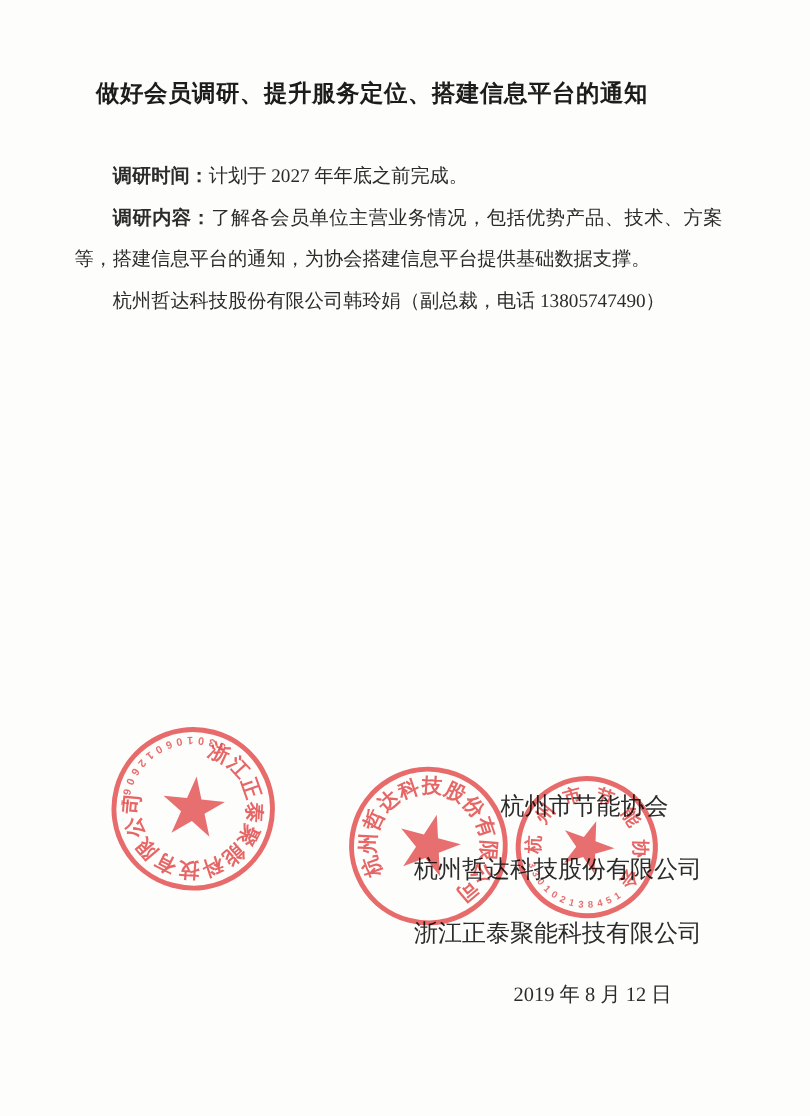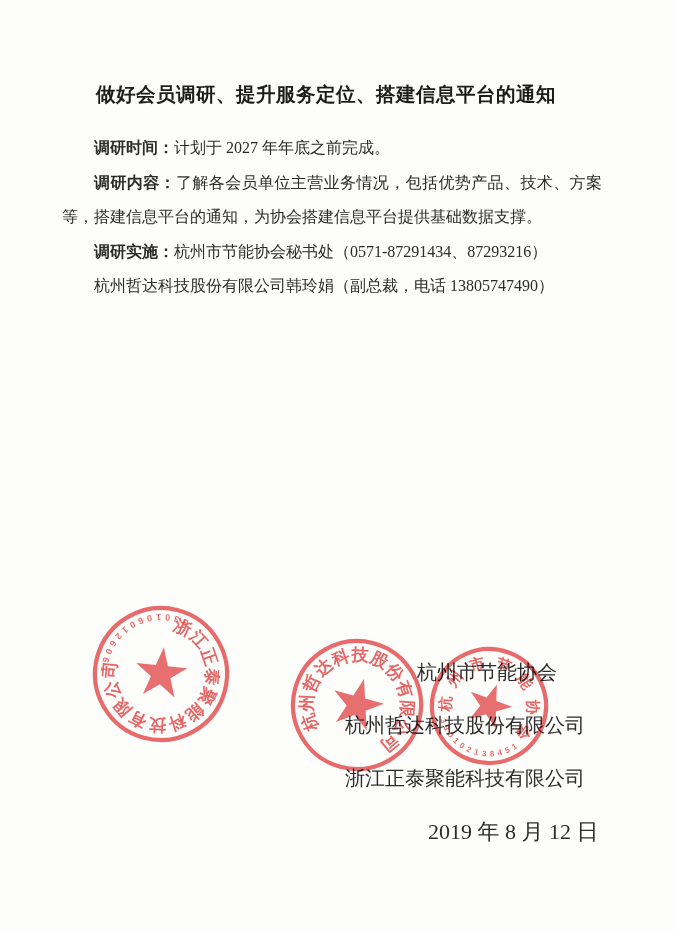--- a/index.html
+++ b/index.html
@@ -2,21 +2,21 @@
 <html><head>
 <meta charset="utf-8">
 <style>
   html,body { margin:0; padding:0; background:#ffffff; }
   .page {
     position:relative; width:675px; height:930px;
     background:#fdfdfc; overflow:hidden;
     font-family:"Liberation Serif", serif;
   }
   .title {
-    position:absolute; left:62px; top:60px; width:496px; margin:16px;
+    position:absolute; left:62px; top:60px; width:496px; margin:0;
     text-align:center;
     font-family:"Liberation Sans", sans-serif;
     font-weight:bold; font-size:19.5px; line-height:36px;
     color:#1c1c1c; letter-spacing:0.5px;
     white-space:nowrap;
   }
   .body-text {
     position:absolute; left:62px; top:131px; width:540px;
     font-size:16px; line-height:34.5px; color:#2b2b2b;
     text-align:justify;
@@ -25,21 +25,21 @@
   .body-text .lbl { font-weight:bold; }
   .sig {
     position:absolute; font-size:20px; line-height:24px;
     color:#2b2b2b; white-space:nowrap;
   }
   #sig0 { left:417px; top:660px; }
   #sig1 { left:345px; top:713px; }
   #sig2 { left:345px; top:766px; }
   .date-line {
     position:absolute; left:428px; top:817px;
-    font-size:22px; color:#2b2b2b; white-space:nowrap;
+    font-size:17px; color:#2b2b2b; white-space:nowrap;
   }
   .stamp {
     position:absolute;
     mix-blend-mode:multiply;
     opacity:0.92;
     pointer-events:none;
   }
   .stamp text {
     font-family:"Liberation Sans", sans-serif;
     font-weight:bold;
@@ -48,21 +48,20 @@
 </head>
 <body>
 
 <div class="page">
 
   <h1 class="title">做好会员调研、提升服务定位、搭建信息平台的通知</h1>
 
   <div class="body-text">
     <p><b class="lbl">调研时间：</b><span>计划于 2027 年年底之前完成。</span></p>
     <p><b class="lbl">调研内容：</b><span>了解各会员单位主营业务情况，包括优势产品、技术、方案等，搭建信息平台的通知，为协会搭建信息平台提供基础数据支撑。</span></p>
-    <p><b class="lbl">调研实施：</b><span>杭州市节能协会秘书处（0571-87291434、87293216）</span></p>
     <p>杭州哲达科技股份有限公司韩玲娟（副总裁，电话 13805747490）</p>
   </div>
 
   <div class="sig" id="sig0">杭州市节能协会</div>
   <div class="sig" id="sig1">杭州哲达科技股份有限公司</div>
   <div class="sig" id="sig2">浙江正泰聚能科技有限公司</div>
 
   <div class="date-line">2019 年 8 月 12 日</div>
 
   <svg class="stamp" id="stamp0" viewBox="0 0 148 148" style="left: 87px; top: 600px; width: 148px; height: 148px;">

